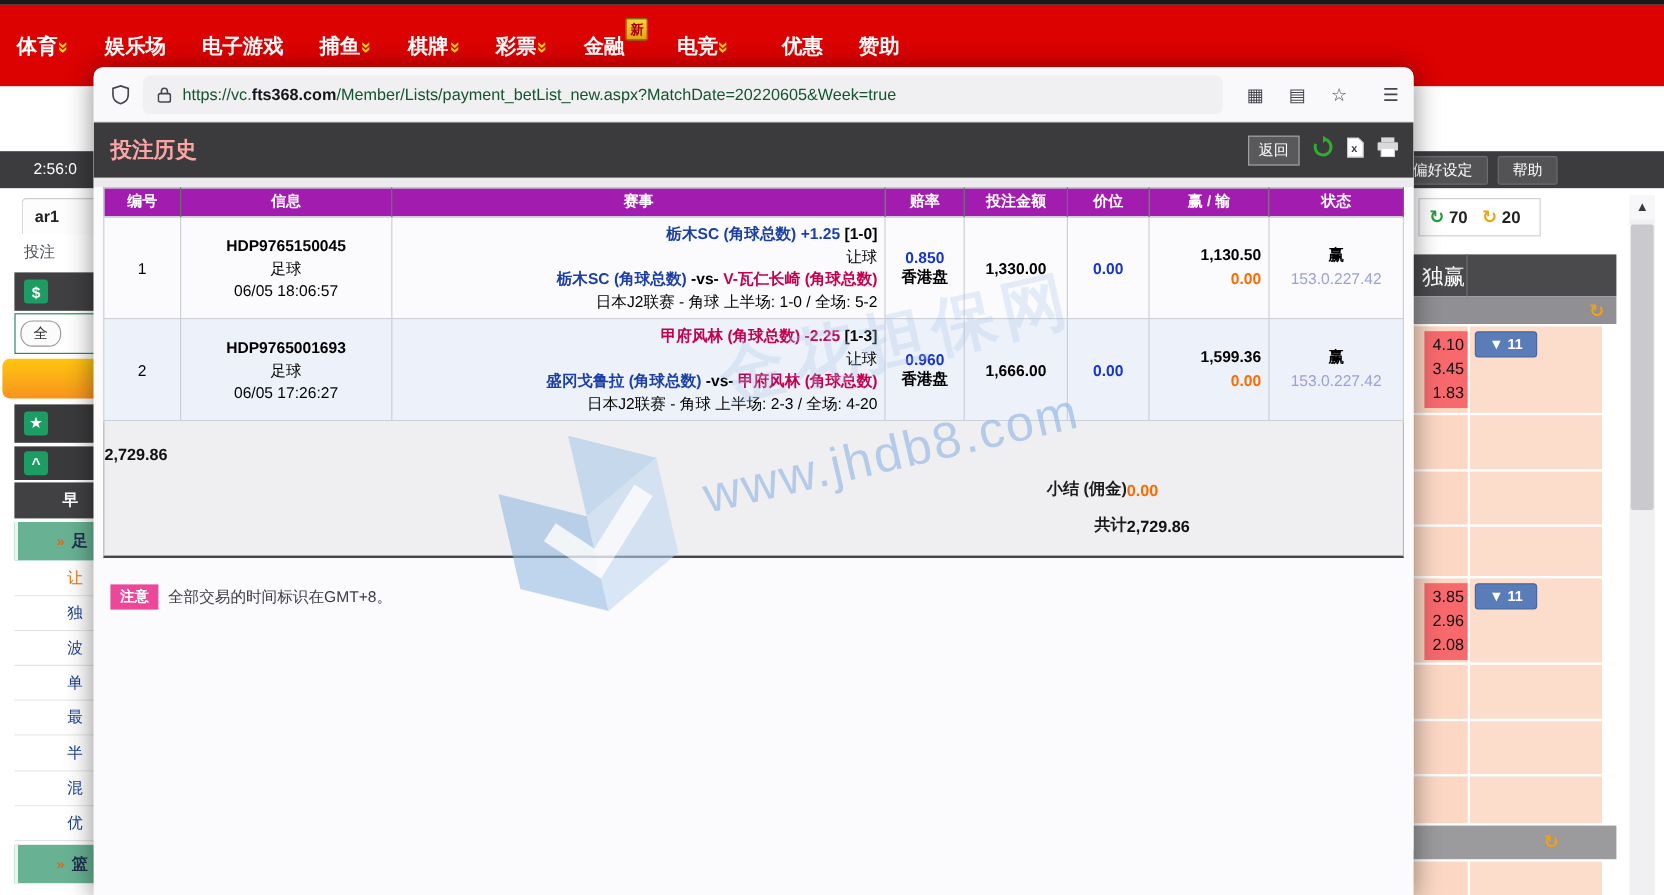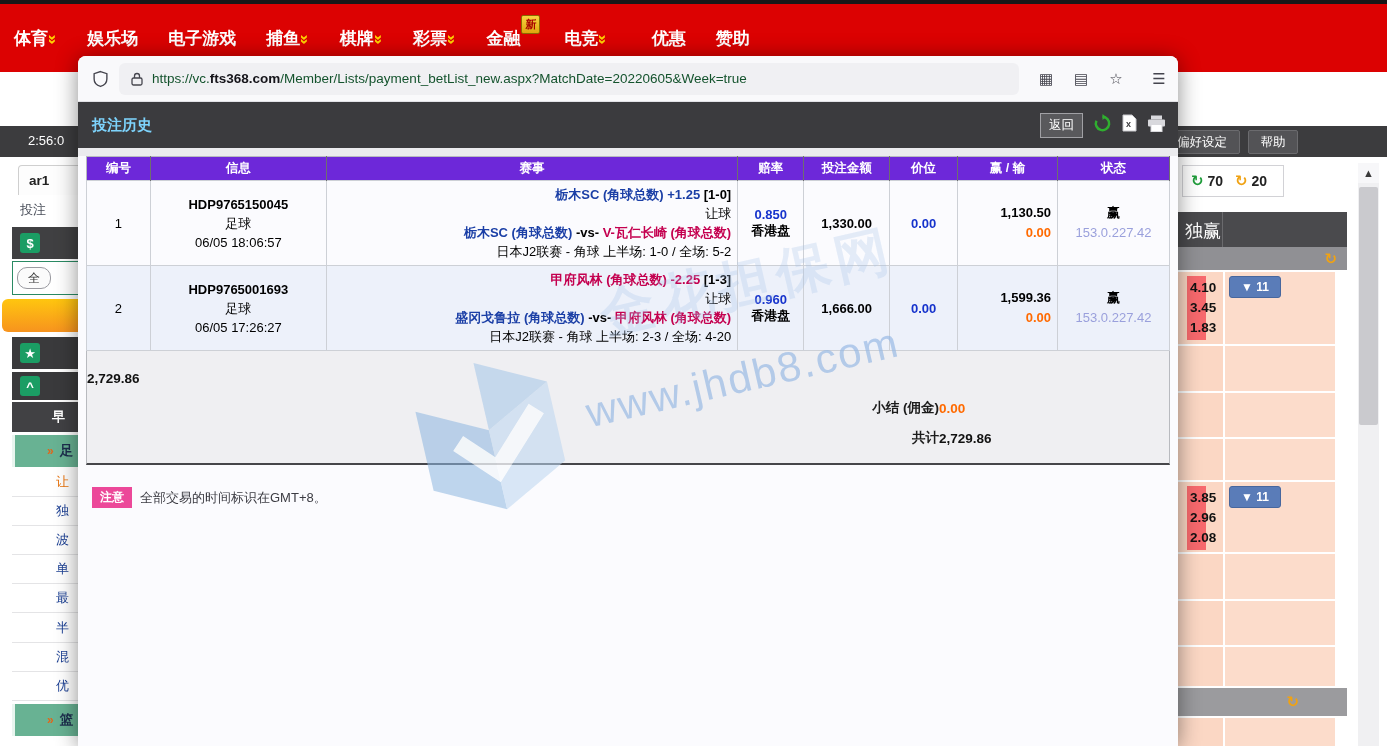--- a/index.html
+++ b/index.html
@@ -48,21 +48,21 @@
   .ogrid { position:absolute; left:0; top:55px; width:170px; }
   .ohead { display:flex; height:35px; background:#4a4a4d; }
   .ohead .hc { color:#fff; font-size:18px; display:flex; align-items:flex-end; padding-bottom:4px; padding-left:8px; }
   .ohead .hc1 { width:46px; border-right:1px solid #6a6a6d; }
   .ohead .hc2 { flex:1; }
   .osub { display:flex; height:23px; background:#909094; align-items:center; justify-content:flex-end; padding-right:10px; }
   .orow { display:flex; margin-top:2px; }
   .oc { background:#fbd7c4; margin-right:2px; }
   .oc1 { width:46px; }
   .oc2 { width:110px; background:#fcdccb; position:relative; }
-  .redcell { margin:4px 0 0 10px; width:19px; background:#f7696d; color:#111; font-weight:bold; font-size:13.5px; text-align:right; padding:2px 3px; line-height:20px; }
+  .redcell { margin:4px 0 0 10px; width:36px; background:#f7696d; color:#111; font-weight:normal; font-size:13.5px; text-align:right; padding:2px 3px; line-height:20px; }
   .morebtn { position:absolute; left:4px; top:4px; width:52px; height:22px; background:#5a7cb8; color:#fff; border:1px solid #47679e; border-radius:3px; font-size:12px; font-weight:bold; }
   .graybar { height:28px; background:#9b9b9e; margin-top:2px; display:flex; align-items:center; justify-content:flex-end; padding-right:48px; }
 
   
   .window { position:absolute; left:78px; top:56px; width:1100px; height:690px; background:#fbfbfe; border-radius:8px 8px 0 0; box-shadow:0 2px 22px rgba(0,0,0,.45); overflow:hidden; z-index:10; }
   .titlebar { height:38px; background:#f0f0f4; display:flex; align-items:center; padding-left:12px; position:relative; }
   .fx-logo { width:19px; height:19px; border-radius:50%; background:radial-gradient(circle at 38% 32%, #ffd54a 0%, #ff9d00 40%, #ec4e0a 72%, #a8007f 100%); margin-right:8px; }
   .win-title { font-size:13.5px; color:#55555f; }
   .win-ctrl { position:absolute; top:0; width:44px; height:38px; display:flex; align-items:center; justify-content:center; color:#5a5a64; font-size:14px; }
   .ctrl-min { left:930px; }
@@ -75,27 +75,27 @@
   .urlpill { flex:0 0 900px; height:32px; background:#f0f0f3; border-radius:6px; display:flex; align-items:center; padding:0 12px; font-size:13.5px; }
   .lock-ic { margin-right:9px; }
   .url-gray { color:#14532d; }
   .url-dark { color:#15141a; font-weight:bold; }
   .nav-icons { display:flex; align-items:center; gap:9px; margin-left:14px; }
   .nav-icons .ic { width:26px; height:26px; font-size:15px; }
   .hamburger { font-size:17px; margin-left:8px; }
 
   .page { position:relative; height:606px; background:#fbfbfe; }
   .hist-header { position:relative; height:46px; background:#3b3b3e; display:flex; align-items:center; padding-left:14px; }
-  .hist-title { color:#7dd3fc; font-weight:bold; font-size:15px; }
+  .hist-title { color:#fca5a5; font-weight:bold; font-size:18px; }
   .hh-right { position:absolute; right:12px; top:0; height:46px; display:flex; align-items:center; gap:10px;padding-left:34px; }
   .back-btn { background:#59595c; color:#fff; border:1px solid #a0a0a4; font-size:12.5px; padding:3px 8px; }
   .gap8 { height:8px; background:#ebebee; }
 
   table.bets { width:1084px; margin-left:8px; border-collapse:collapse; border:1px solid #b8babf; font-size:13px; }
-  .bets thead th { background:#6d28d9; color:#fff; font-size:12.5px; font-weight:bold; height:24px; border-right:1px solid #6e6e71; }
+  .bets thead th { background:#a21caf; color:#fff; font-size:12.5px; font-weight:bold; height:24px; border-right:1px solid #6e6e71; }
   .bets tbody td { border:1px solid #cdd0d6; vertical-align:middle; height:74px; padding:4px 6px; }
   .bets tbody tr.alt td { background:#edf1fa; }
   .td-c { text-align:center; }
   .info-cell { text-align:center; line-height:19px; }
   .bet-id { font-weight:bold; }
   .match-cell { text-align:right; line-height:19px; }
   .b { font-weight:bold; }
   .c-blue { color:#1b3fa6; }
   .c-red { color:#c4004f; }
   .c-oddsblue { color:#1633cc; }

